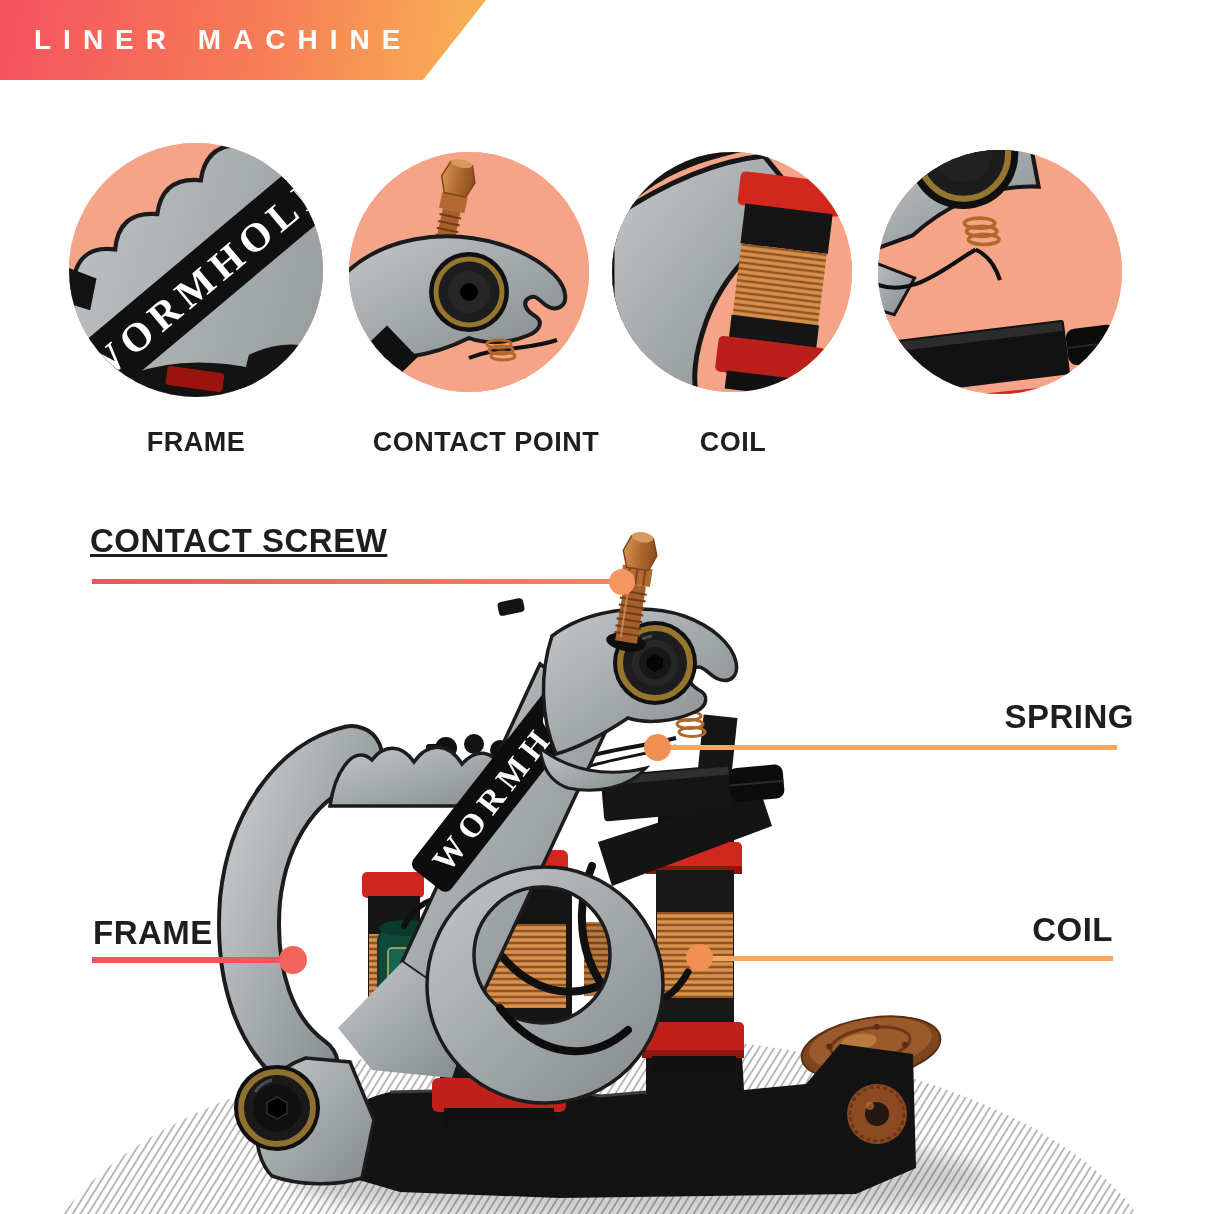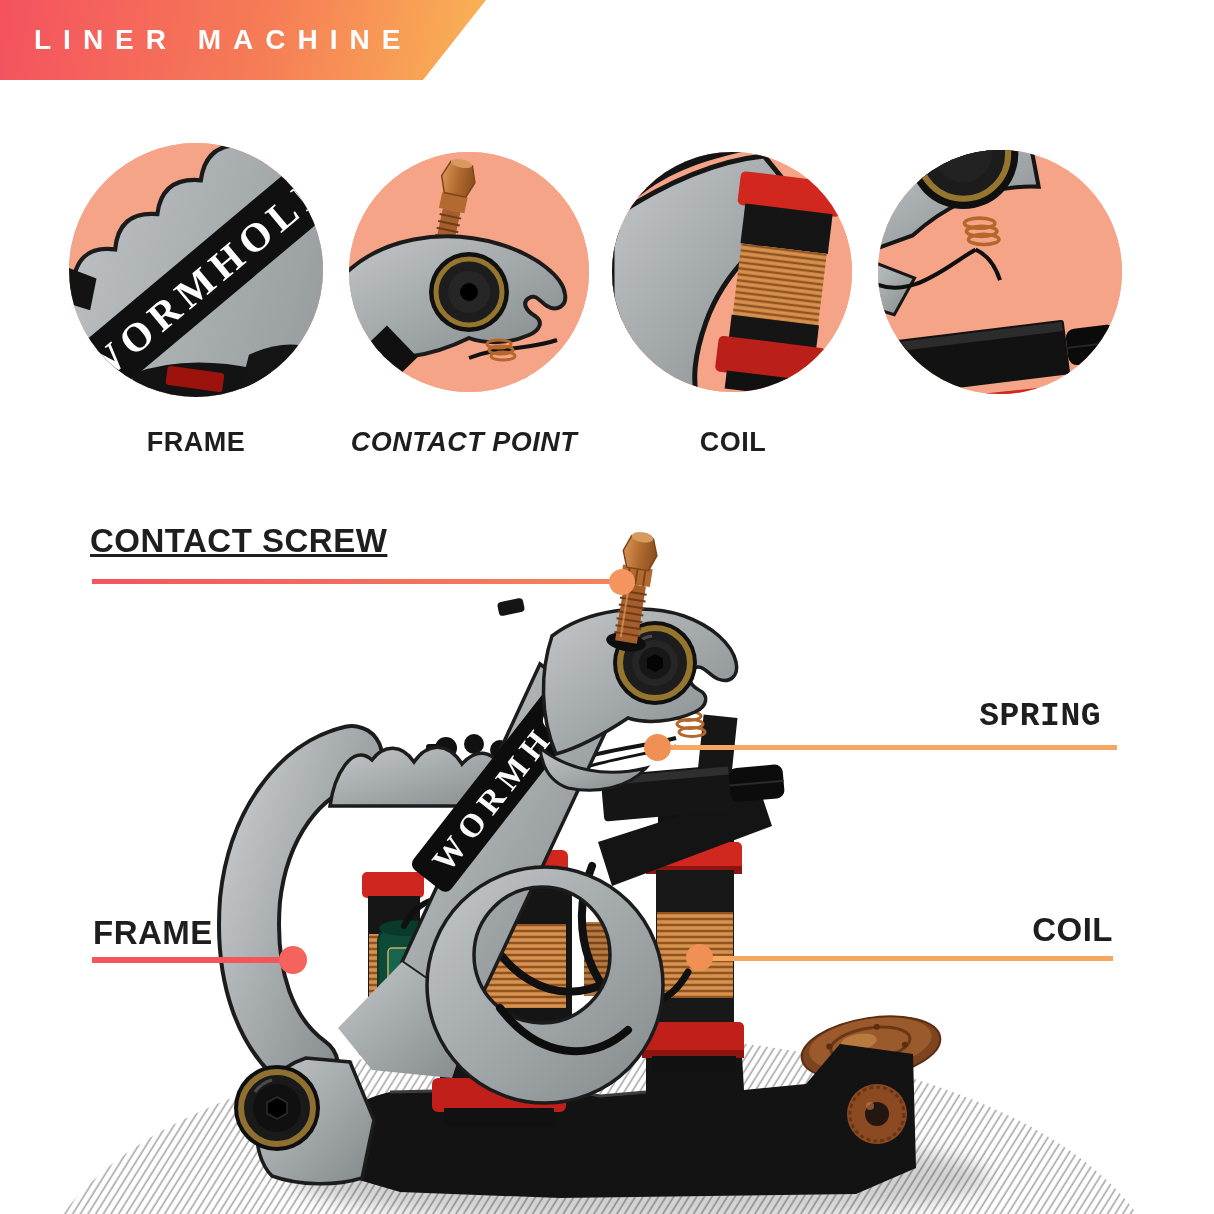--- a/index.html
+++ b/index.html
@@ -35,21 +35,21 @@
   .callout-dot{position:absolute;z-index:3;border-radius:50%;}
   .line-contact{left:92px;top:579px;width:528px;height:5px;background:linear-gradient(90deg,#f4545e,#f2855c);}
   .dot-contact{left:609px;top:569px;width:26px;height:26px;background:#f4955f;}
   .line-spring{left:668px;top:745px;width:449px;height:5px;background:#f5a75f;}
   .dot-spring{left:644px;top:734px;width:27px;height:27px;background:#f19054;}
   .line-frame{left:92px;top:957px;width:190px;height:6px;background:#f4555d;}
   .dot-frame{left:279px;top:946px;width:28px;height:28px;background:#f4645c;}
   .line-coil{left:711px;top:956px;width:402px;height:5px;background:#f5a75f;}
   .dot-coil{left:686px;top:944px;width:27px;height:27px;background:#f19054;}
   .label-contact{left:90px;top:522px;text-decoration:underline;}
-  .label-spring{right:113px;top:698px;font-family:Liberation Mono, monospace;}
+  .label-spring{right:80px;top:698px;}
   .label-frame{left:93px;top:914px;}
   .label-coil{right:101px;top:911px;}
 </style>
 </head>
 <body>
 
 <div class="stage">
 
   <svg width="0" height="0" style="position:absolute" aria-hidden="true">
     <defs>
@@ -176,21 +176,21 @@
       </g>
       <g transform="rotate(-6 120 252)">
         <rect x="58" y="238" width="128" height="30" rx="6" fill="#cf2620"></rect>
         <rect x="70" y="266" width="104" height="20" fill="#151515"></rect>
       </g>
       <path d="M-10,196 L52,244 L-10,252 Z" fill="url(#steel)" stroke="#161616" stroke-width="3"></path>
     </svg>
   </div>
 
   <div class="circle-caption" style="left:196px;">FRAME</div>
-  <div class="circle-caption" style="left:464px;font-style:italic;">CONTACT POINT</div>
+  <div class="circle-caption" style="left:486px;">CONTACT POINT</div>
   <div class="circle-caption" style="left:733px;">COIL</div>
 
   <svg class="machine-svg" viewBox="0 0 1214 1214">
 
     <ellipse cx="600" cy="1295" rx="565" ry="260" fill="url(#hatch)"></ellipse>
     <ellipse cx="640" cy="1178" rx="350" ry="45" fill="#1a1a1a" opacity="0.2" filter="url(#soft)"></ellipse>
 
     <g transform="rotate(-9 871 1048)">
       <ellipse cx="871" cy="1048" rx="70" ry="30" fill="#7e431f" stroke="#5b2d12" stroke-width="2"></ellipse>
       <ellipse cx="871" cy="1044" rx="62" ry="25" fill="#9a5a2c"></ellipse>

